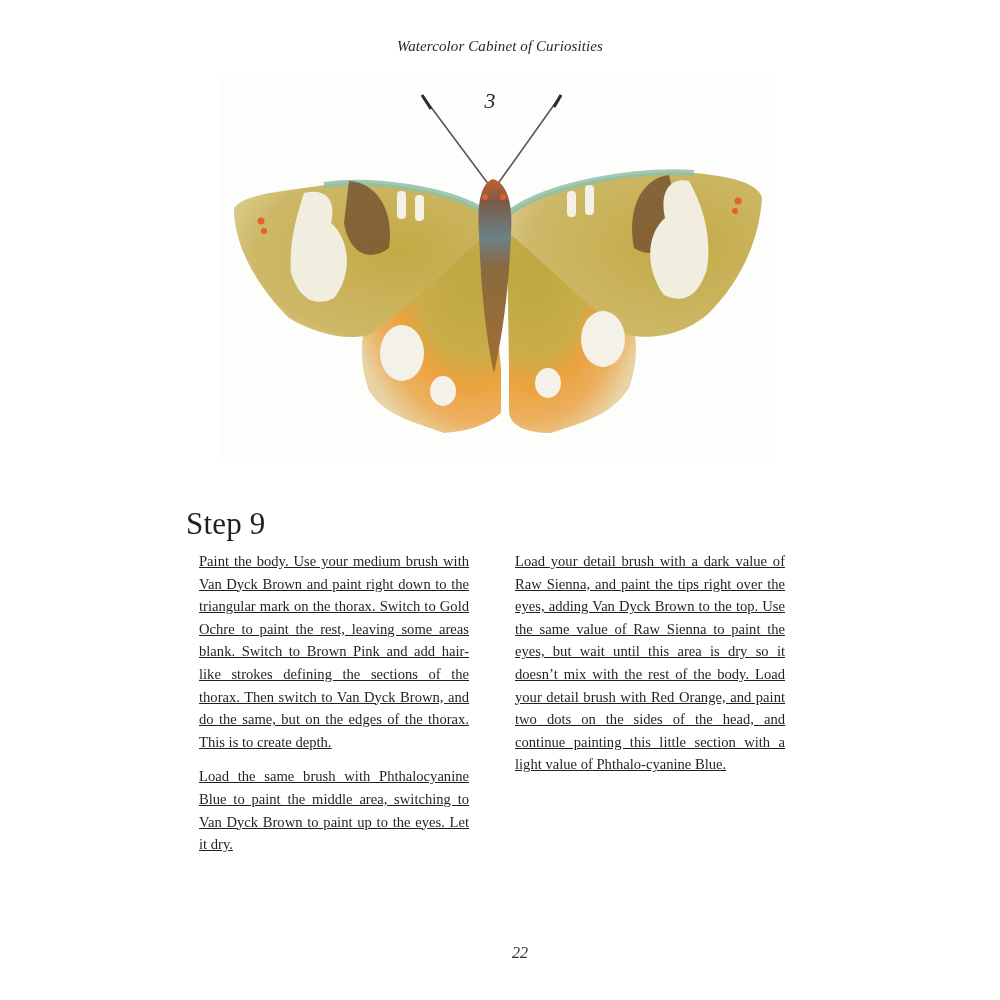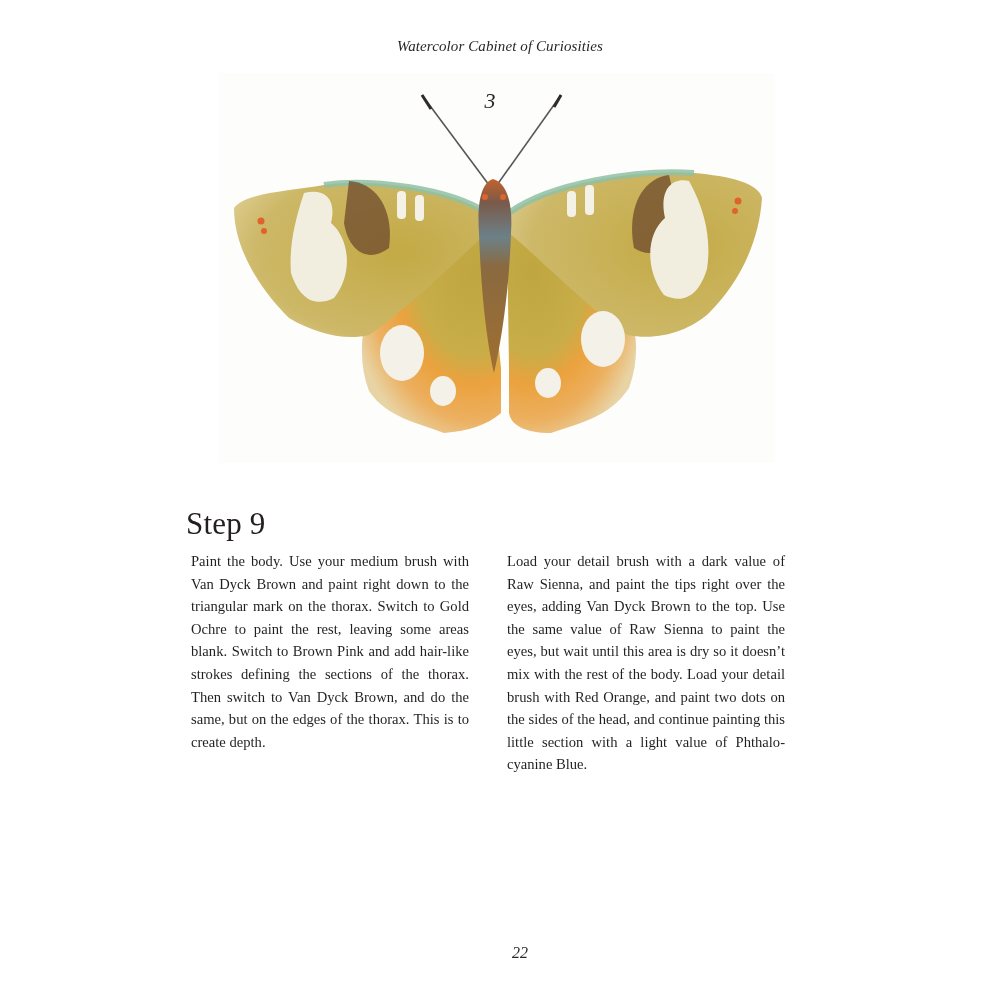--- a/index.html
+++ b/index.html
@@ -63,21 +63,22 @@
     }
     .col {
       position: absolute;
       width: 282px;
       font-size: 14.6px;
       line-height: 22.6px;
       text-align: justify;
       color: #231f20;
     }
     .col p {
-      margin: 0 0 12px 4px;
+      margin: 0 0 12px 12px;
+      text-decoration: underline;
     }
     .col-left { left: 187px; top: 550px; }
     .col-right { left: 503px; top: 550px; }
     .folio {
       position: absolute;
       top: 944px;
       left: 0;
       width: 1000px;
       text-align: center;
       font-style: italic;
@@ -166,19 +167,20 @@
   <circle cx="266" cy="124" r="3" fill="#e0622c"></circle>
   <circle cx="284" cy="124" r="3" fill="#e0622c"></circle>
 </svg>
 
 <div class="figure-number">3</div>
 
 <h2 class="step-heading">Step 9</h2>
 
 <div class="col col-left">
   <p>Paint the body. Use your medium brush with Van Dyck Brown and paint right down to the triangular mark on the thorax. Switch to Gold Ochre to paint the rest, leaving some areas blank. Switch to Brown Pink and add hair-like strokes defining the sections of the thorax. Then switch to Van Dyck Brown, and do the same, but on the edges of the thorax. This is to create depth.</p>
+  <p>Load the same brush with Phthalocyanine Blue to paint the middle area, switching to Van Dyck Brown to paint up to the eyes. Let it dry.</p>
 </div>
 
 <div class="col col-right">
   <p>Load your detail brush with a dark value of Raw Sienna, and paint the tips right over the eyes, adding Van Dyck Brown to the top. Use the same value of Raw Sienna to paint the eyes, but wait until this area is dry so it doesn’t mix with the rest of the body. Load your detail brush with Red Orange, and paint two dots on the sides of the head, and continue painting this little section with a light value of Phthalo-cyanine Blue.</p>
 </div>
 
 <div class="folio">22</div>
 
 </body></html>

